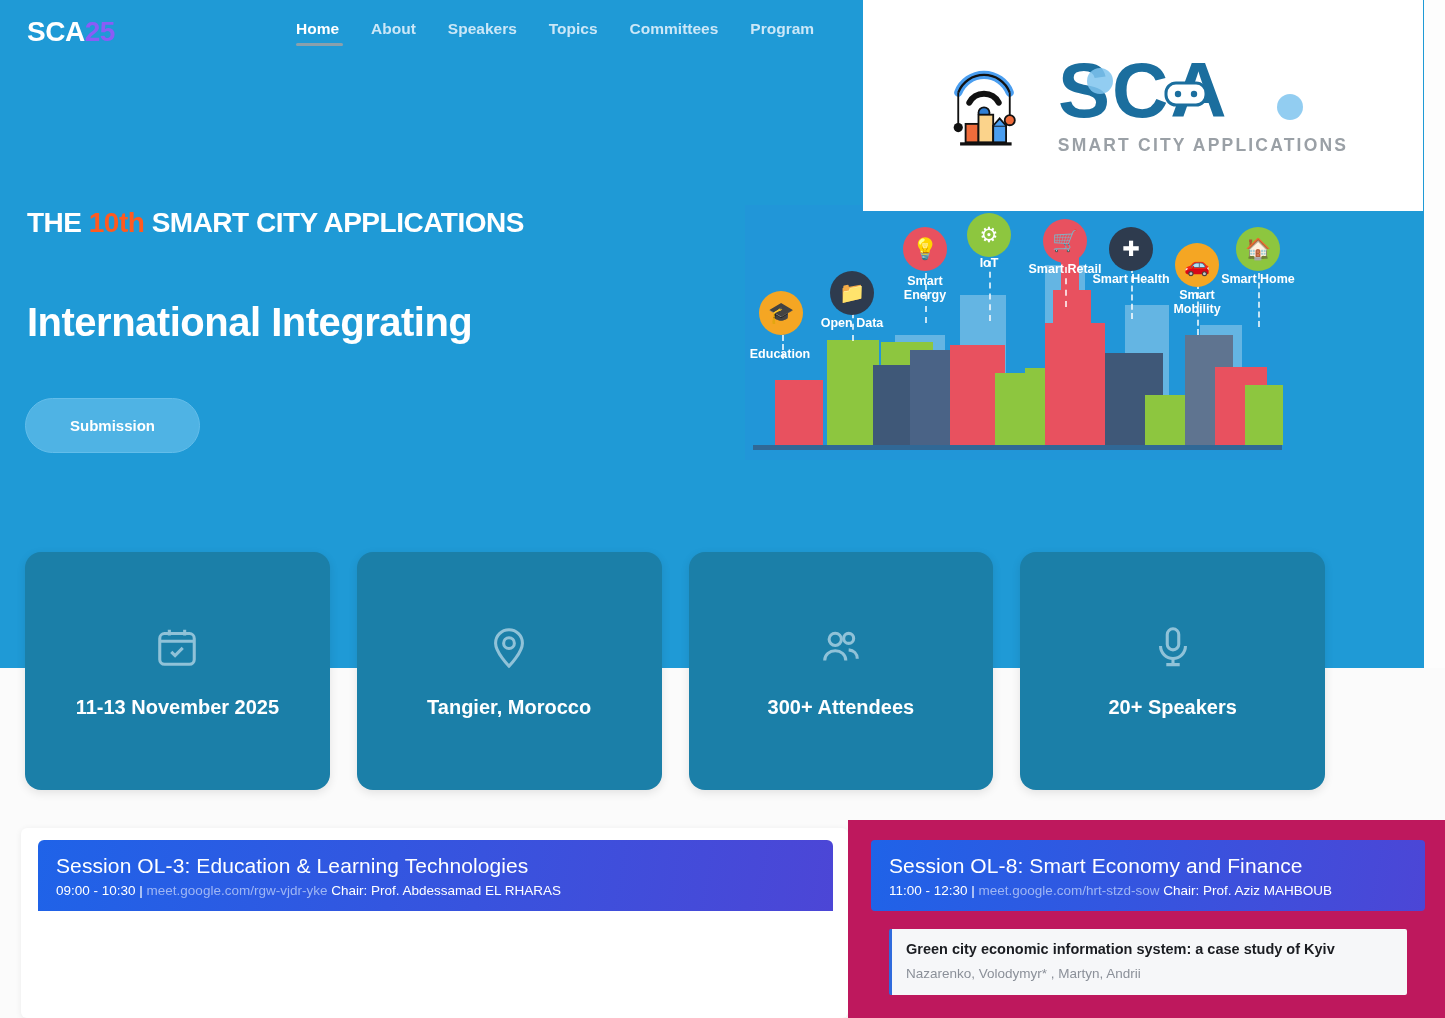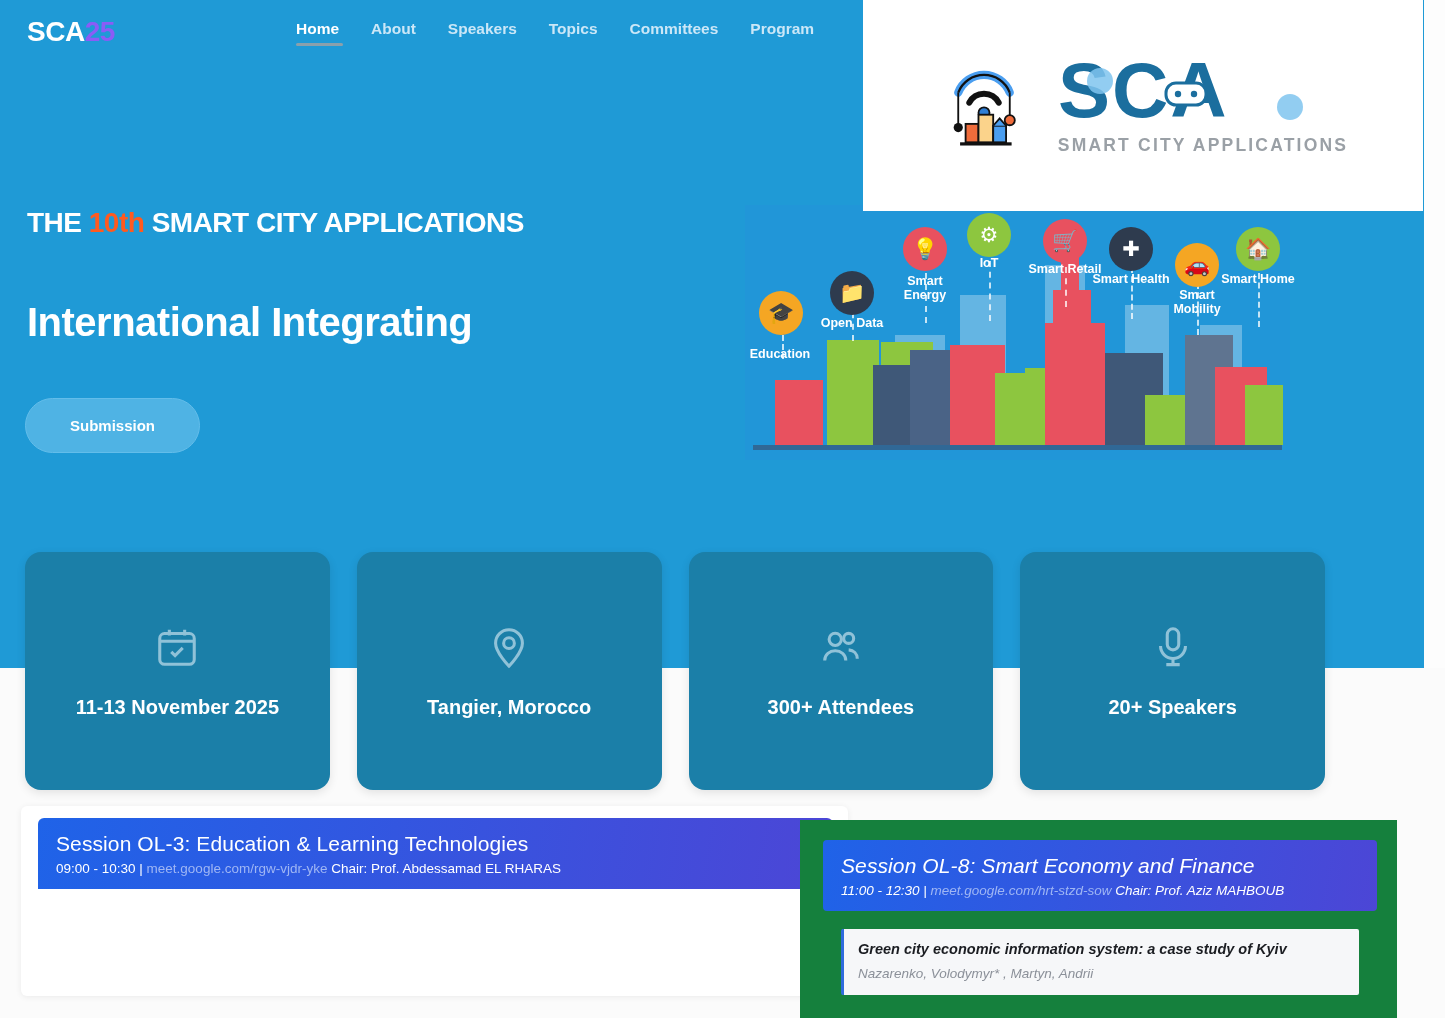--- a/index.html
+++ b/index.html
@@ -90,28 +90,28 @@
   .stat-card {
     width:308px; height:238px; background:#1b7fa8; border-radius:16px;
     display:flex; flex-direction:column; align-items:center; justify-content:center;
     box-shadow:0 3px 10px rgba(0,0,0,.10);
   }
   .stat-ico { width:46px; height:46px; margin-bottom:26px; opacity:.65; }
   .stat-lbl { color:#ffffff; font-size:20px; font-weight:bold; }
 
   
   .sess-wrap-left {
-    position:absolute; left:21px; top:806px; width:827px; height:190px;
+    position:absolute; left:21px; top:828px; width:827px; height:190px;
     background:#ffffff; border-radius:6px;
     box-shadow:0 1px 6px rgba(0,0,0,.07);
     overflow:hidden;
   }
   .sess-wrap-right {
-    position:absolute; left:800px; top:820px; width:597px; height:198px;
-    background:#15803d; overflow:hidden;font-style:italic;
+    position:absolute; left:848px; top:820px; width:597px; height:198px;
+    background:#be185d; overflow:hidden;
   }
   .sess-card { position:absolute; }
   .sess-head {
     background:linear-gradient(100deg,#1f63e8 0%,#4c46d6 100%);
     border-radius:6px 6px 0 0; padding:14px 18px 13px 18px; color:#ffffff;
   }
   .sess-head.flat { border-radius:4px; }
   .sess-title { font-size:21px; font-weight:400; letter-spacing:.1px; }
   .sess-meta { font-size:13.5px; margin-top:5px; }
   .sess-meta .link { color:#9fb6f4; }

